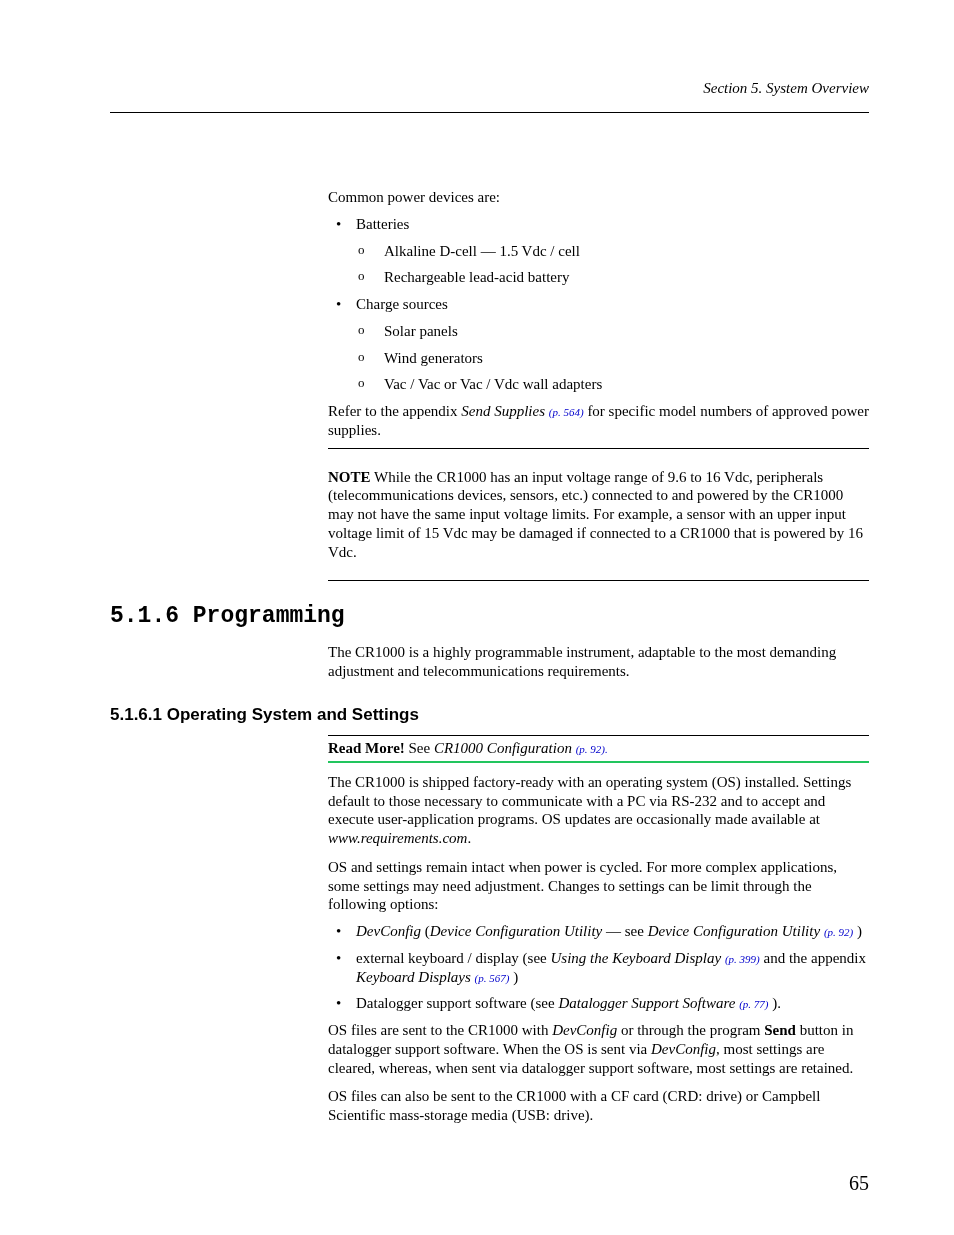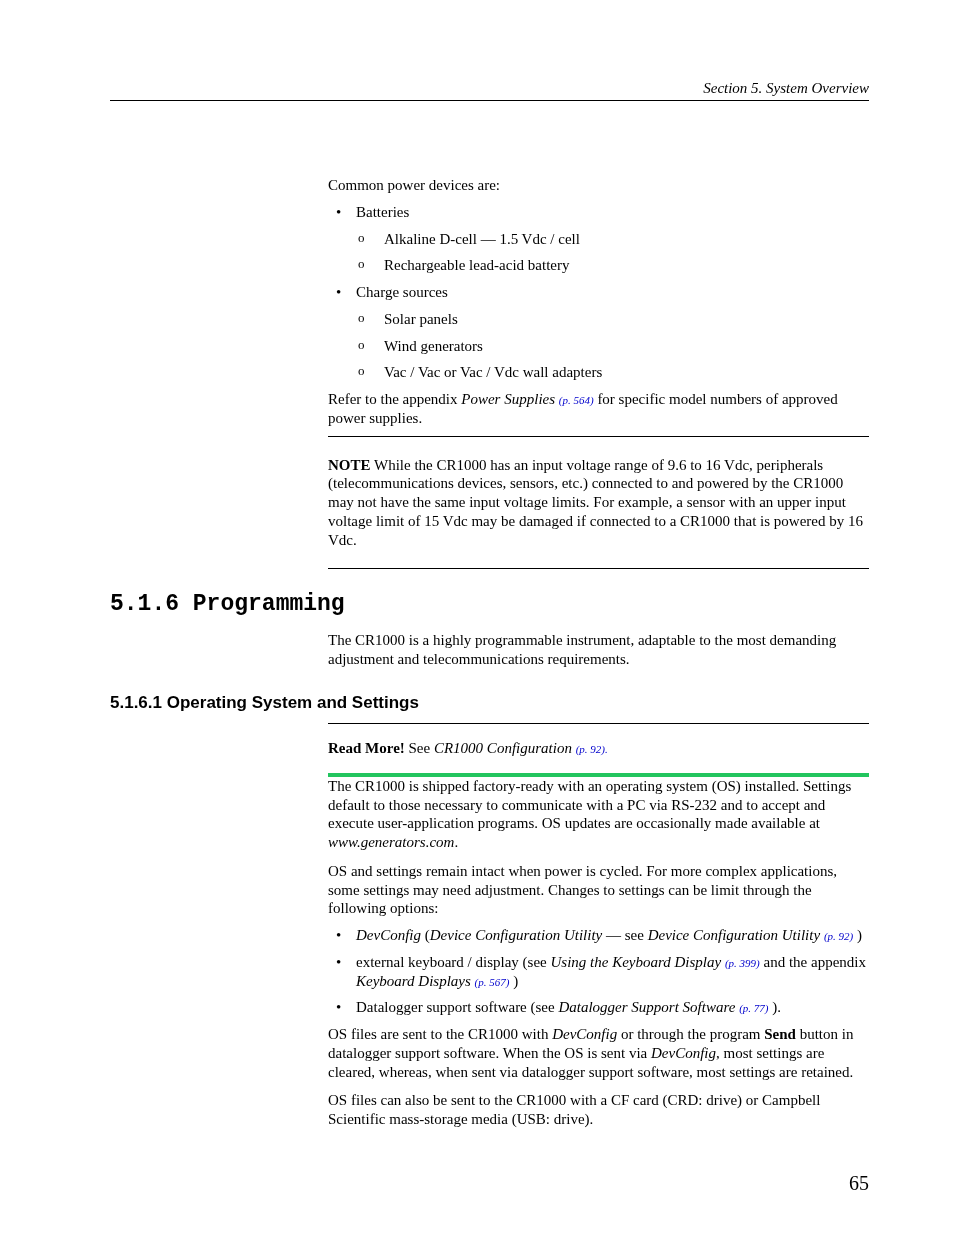--- a/index.html
+++ b/index.html
@@ -16,21 +16,21 @@
       position: relative;
     }
     .page {
       padding: 80px 85px 40px 110px;
     }
     .header {
       text-align: right;
       font-style: italic;
       font-size: 15px;
       border-bottom: 1px solid #000;
-      padding-bottom: 3px;
+      padding-bottom: 15px;
       margin-bottom: 75px;
     }
     .content {
       margin-left: 218px;
     }
     .para {
       font-size: 15px;
       line-height: 1.25;
       margin-bottom: 8px;
     }
@@ -99,22 +99,23 @@
     }
     .h3 {
       font-family: Arial, Helvetica, sans-serif;
       font-weight: bold;
       font-size: 17px;
       margin-top: 24px;
       margin-bottom: 10px;
     }
     .readmore-box {
       border-top: 1px solid #000;
-      border-bottom: 4px solid #22c55e;
-      padding: 16px 0;
+      border-bottom: 2px solid #22c55e;
+      padding: 4px 0;
+      margin-bottom: 10px;
       font-size: 15px;
     }
     .page-num {
       position: absolute;
       bottom: 40px;
       right: 85px;
       font-size: 20px;
     }
     .spaced-top {
       margin-top: 10px;
@@ -143,21 +144,21 @@
         <span>Charge sources</span>
         <ul class="sublist">
           <li>Solar panels</li>
           <li>Wind generators</li>
           <li>Vac / Vac or Vac / Vdc wall adapters</li>
         </ul>
       </li>
     </ul>
 
     <p class="para">
-      <span>Refer to the appendix </span><span class="italic">Power Supplies </span><span class="page-ref">(p. 564)</span><span> for specific model numbers of approved power supplies.</span>
+      <span>Refer to the appendix </span><span class="italic">Send Supplies </span><span class="page-ref">(p. 564)</span><span> for specific model numbers of approved power supplies.</span>
     </p>
 
     <div class="note-box">
       <span class="bold">NOTE</span><span>  While the CR1000 has an input voltage range of 9.6 to 16 Vdc, peripherals (telecommunications devices, sensors, etc.) connected to and powered by the CR1000 may not have the same input voltage limits. For example, a sensor with an upper input voltage limit of 15 Vdc may be damaged if connected to a CR1000 that is powered by 16 Vdc.</span>
     </div>
   </div>
 
   <h2 class="h2">5.1.6 Programming</h2>
 
   <div class="content">
@@ -165,21 +166,21 @@
   </div>
 
   <h3 class="h3">5.1.6.1 Operating System and Settings</h3>
 
   <div class="content">
     <div class="readmore-box">
       <span class="bold">Read More!</span><span> See </span><span class="italic">CR1000 Configuration </span><span class="page-ref">(p. 92).</span>
     </div>
 
     <p class="para">
-      <span>The CR1000 is shipped factory-ready with an operating system (OS) installed. Settings default to those necessary to communicate with a PC via RS-232 and to accept and execute user-application programs. OS updates are occasionally made available at </span><span class="italic">www.generators.com</span><span>.</span>
+      <span>The CR1000 is shipped factory-ready with an operating system (OS) installed. Settings default to those necessary to communicate with a PC via RS-232 and to accept and execute user-application programs. OS updates are occasionally made available at </span><span class="italic">www.requirements.com</span><span>.</span>
     </p>
 
     <p class="para spaced-top">OS and settings remain intact when power is cycled.  For more complex applications, some settings may need adjustment.  Changes to settings can be limit through the following options:</p>
 
     <ul class="bulleted">
       <li>
         <span class="italic">DevConfig</span><span> (</span><span class="italic">Device Configuration Utility</span><span> — see </span><span class="italic">Device Configuration Utility </span><span class="page-ref">(p. 92)</span><span> )</span>
       </li>
       <li>
         <span>external keyboard / display (see </span><span class="italic">Using the Keyboard Display </span><span class="page-ref">(p. 399)</span><span> and the appendix </span><span class="italic">Keyboard Displays </span><span class="page-ref">(p. 567)</span><span> )</span>

